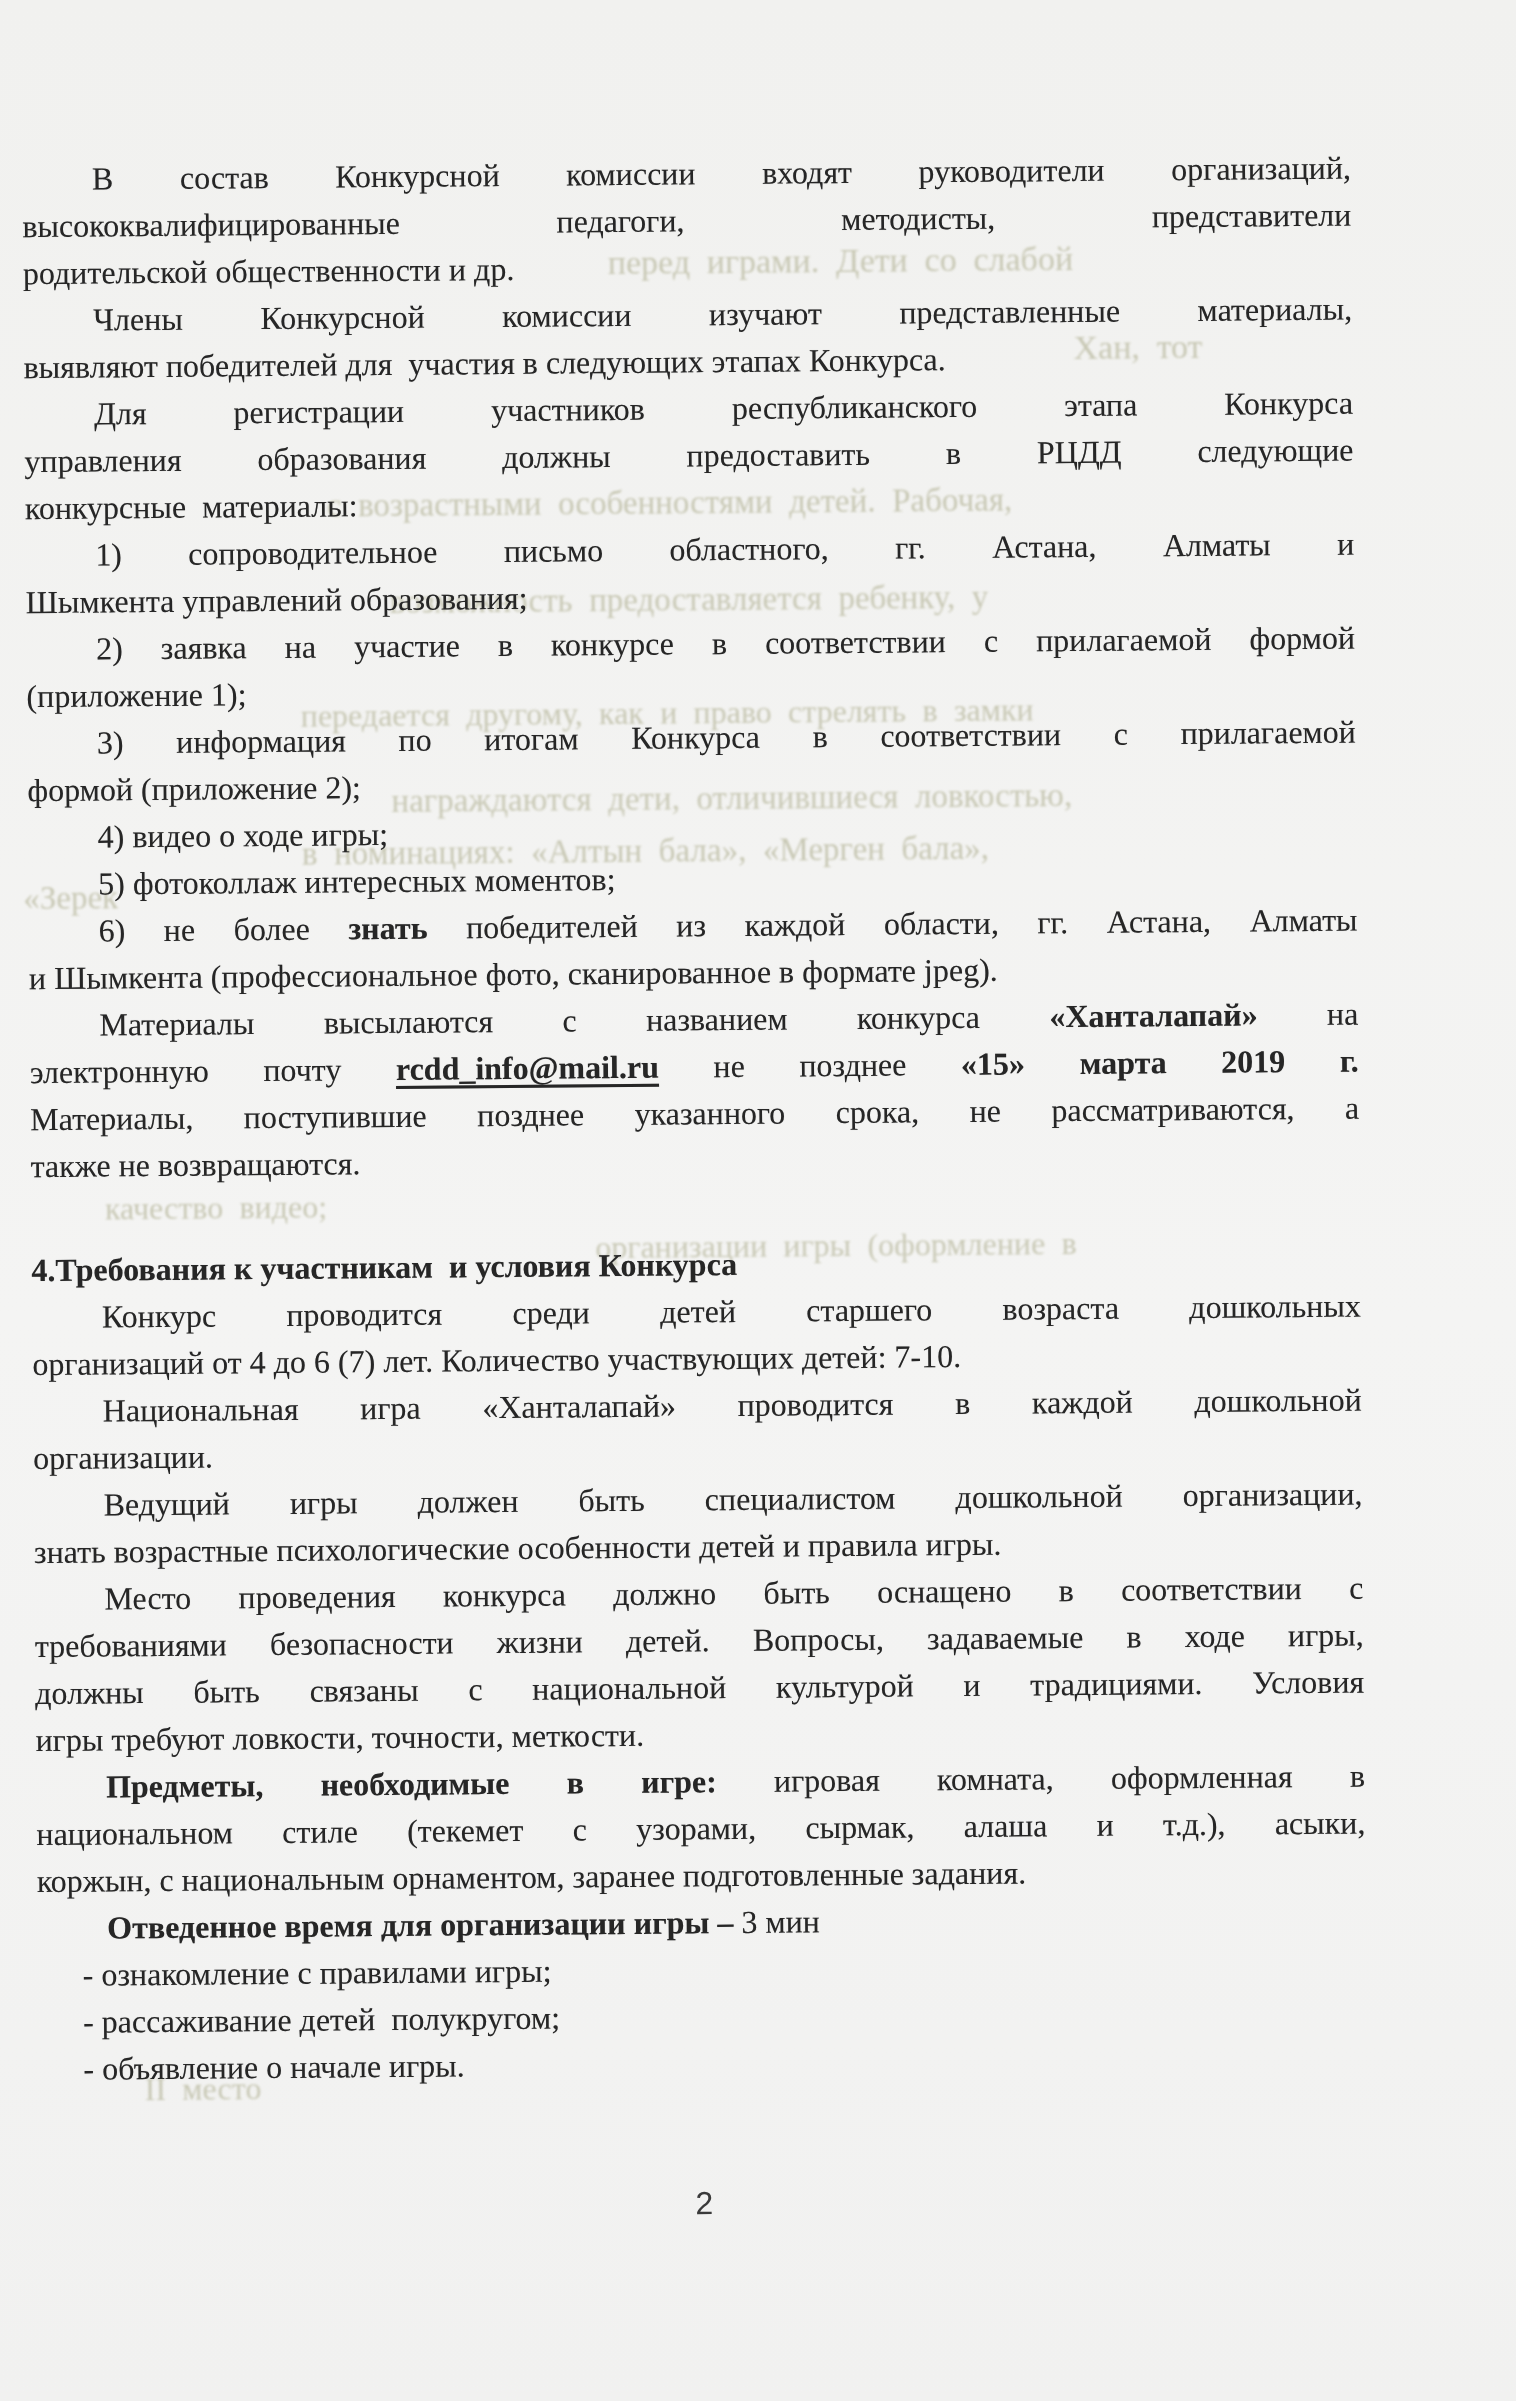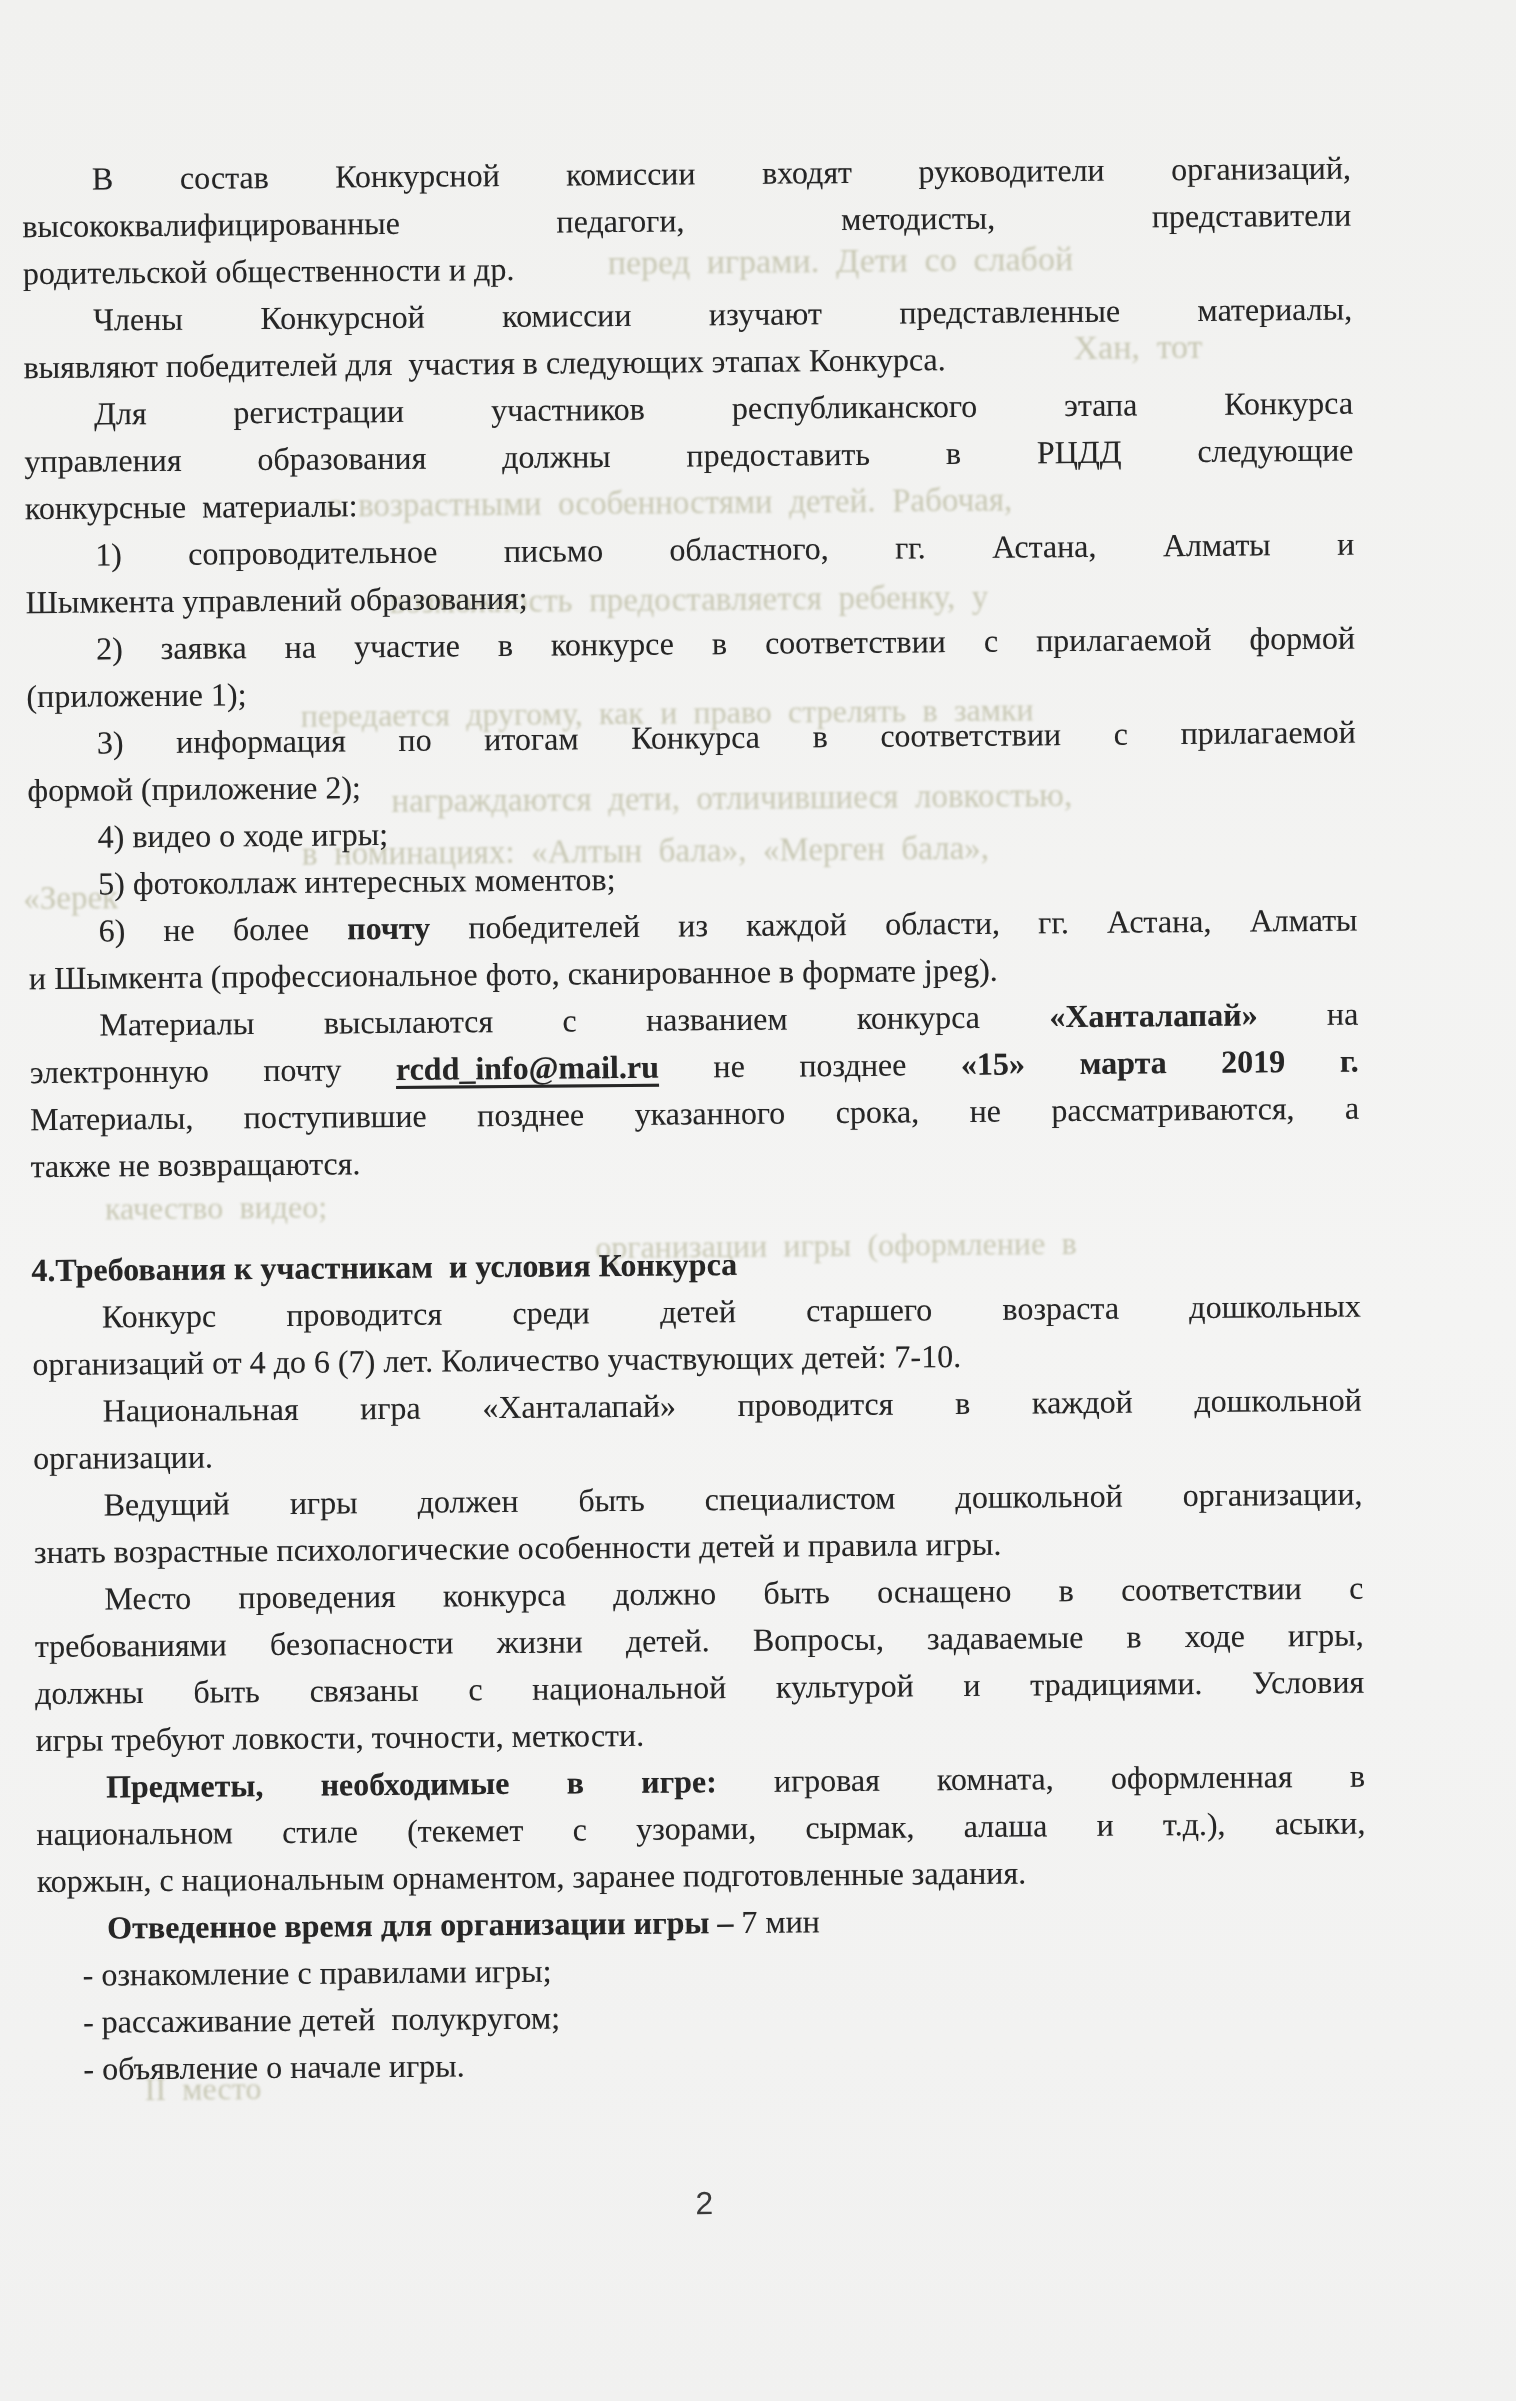--- a/index.html
+++ b/index.html
@@ -80,21 +80,21 @@
         <div class="line just indent"><span>3) информация по итогам Конкурса в соответствии с прилагаемой</span></div>
         <div class="line"><span>формой (приложение 2);</span></div>
       </div>
       <div class="block p">
         <div class="line indent"><span>4) видео о ходе игры;</span></div>
       </div>
       <div class="block p">
         <div class="line indent"><span>5) фотоколлаж интересных моментов;</span></div>
       </div>
       <div class="block p">
-        <div class="line just indent"><span>6) не более </span><span class="b">почту</span><span> победителей из каждой области, гг. Астана, Алматы</span></div>
+        <div class="line just indent"><span>6) не более </span><span class="b">знать</span><span> победителей из каждой области, гг. Астана, Алматы</span></div>
         <div class="line"><span>и Шымкента (профессиональное фото, сканированное в формате jpeg).</span></div>
       </div>
       <div class="block p">
         <div class="line just indent"><span>Материалы высылаются с названием конкурса </span><span class="b">«Ханталапай»</span><span> на</span></div>
         <div class="line just"><span>электронную почту </span><span class="b u">rcdd_info@mail.ru</span><span> не позднее </span><span class="b">«15» марта 2019 г.</span></div>
         <div class="line just"><span>Материалы, поступившие позднее указанного срока, не рассматриваются, а</span></div>
         <div class="line"><span>также не возвращаются.</span></div>
       </div>
       <div class="block h" style="margin-top: 57px;">
         <div class="line"><span>4.Требования к участникам&nbsp; и условия Конкурса</span></div>
@@ -116,21 +116,21 @@
         <div class="line just"><span>требованиями безопасности жизни детей. Вопросы, задаваемые в ходе игры,</span></div>
         <div class="line just"><span>должны быть связаны с национальной культурой и традициями. Условия</span></div>
         <div class="line"><span>игры требуют ловкости, точности, меткости.</span></div>
       </div>
       <div class="block p">
         <div class="line just indent"><span class="b">Предметы, необходимые в игре:</span><span> игровая комната, оформленная в</span></div>
         <div class="line just"><span>национальном стиле (текемет с узорами, сырмак, алаша и т.д.), асыки,</span></div>
         <div class="line"><span>коржын, с национальным орнаментом, заранее подготовленные задания.</span></div>
       </div>
       <div class="block p">
-        <div class="line indent"><span class="b">Отведенное время для организации игры – </span><span>7 мин</span></div>
+        <div class="line indent"><span class="b">Отведенное время для организации игры – </span><span>3 мин</span></div>
       </div>
       <div class="block dash">
         <div class="line"><span>- ознакомление с правилами игры;</span></div>
       </div>
       <div class="block dash">
         <div class="line"><span>- рассаживание детей&nbsp; полукругом;</span></div>
       </div>
       <div class="block dash">
         <div class="line"><span>- объявление о начале игры.</span></div>
       </div>

